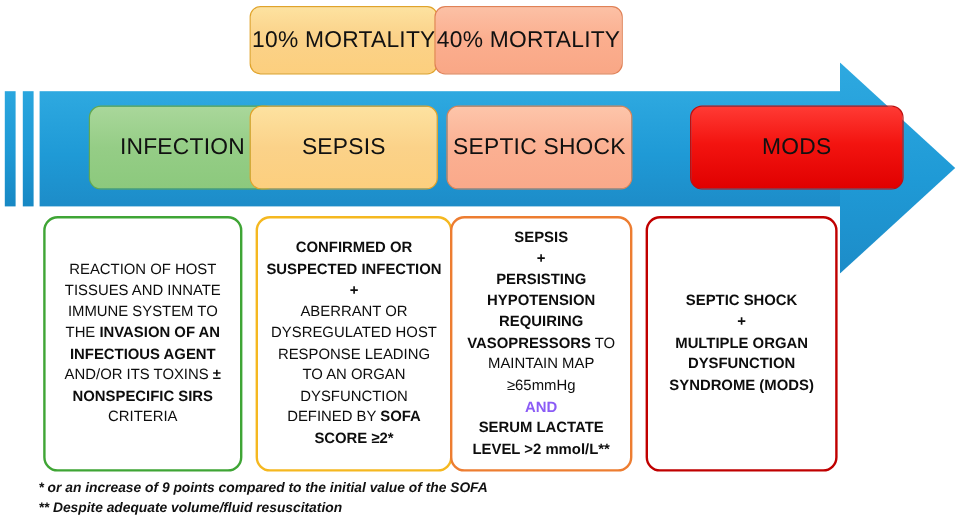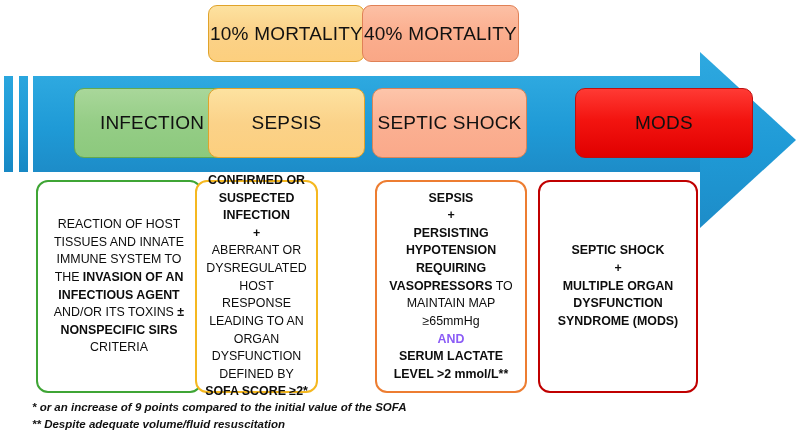--- a/index.html
+++ b/index.html
@@ -127,21 +127,21 @@
   }
   .desc-text {
     text-align: center;
     font-size: 12.4px;
     line-height: 1.42;
     color: #0d0d0d;
   }
   .desc-text .red { color: #8b5cf6; font-weight: 700; }
 
   .d1 { left: 36px;  width: 166px; border: 2.5px solid #3fa535; }
-  .d2 { left: 195px; width: 123px; border: 2.5px solid #f5b820; }
+  .d2 { left: 213px; width: 164px; border: 2.5px solid #f5b820; }
   .d3 { left: 375px; width: 152px; border: 2.5px solid #ed7d31; }
   .d4 { left: 538px; width: 160px; border: 2.5px solid #c00000; }
 
   .d2 .desc-text, .d3 .desc-text, .d4 .desc-text { font-weight: 700; }
   .d2 .desc-text .reg, .d3 .desc-text .reg { font-weight: 400; }
 
   
   .footnotes {
     position: absolute;
     left: 32px;

